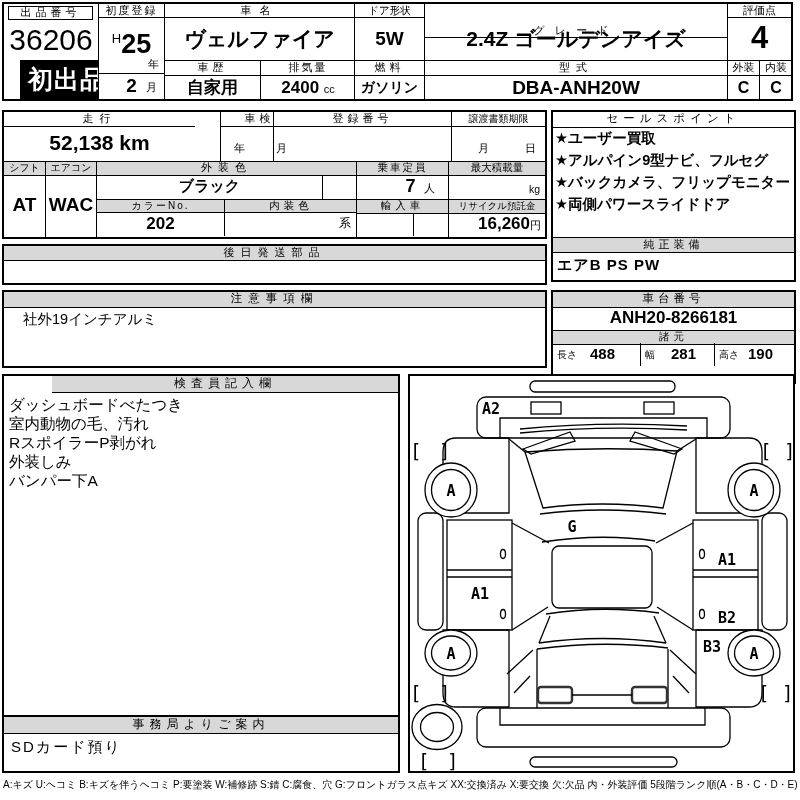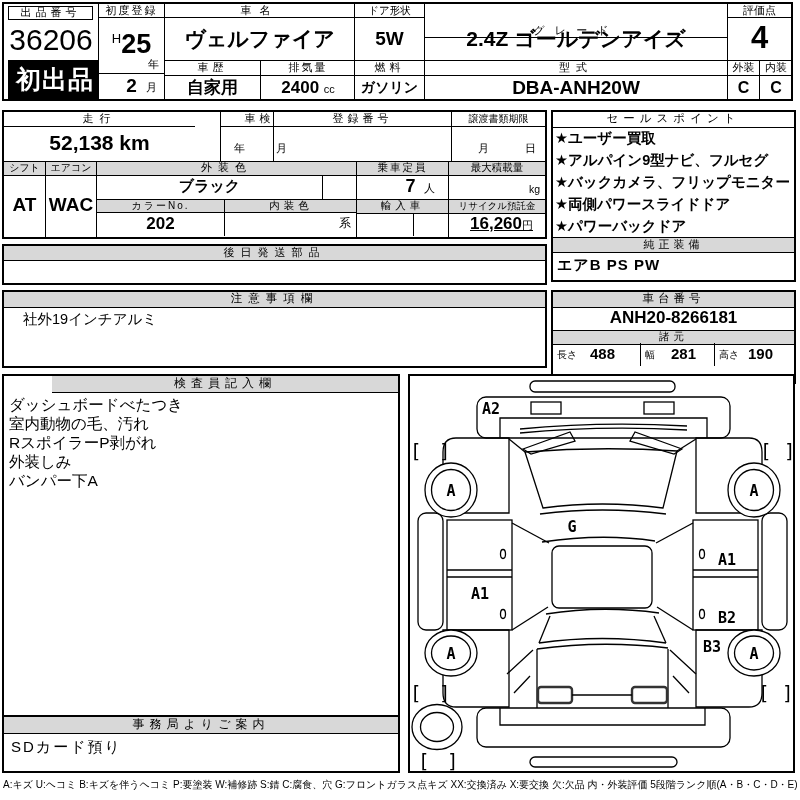--- a/index.html
+++ b/index.html
@@ -29,21 +29,21 @@
 </head>
 <body>
 
 <div id="sheet">
 
   <div class="box" style="left:2px;top:2px;width:791px;height:99px;">
 
     <div class="cell" style="left:0;top:0;width:94px;height:95px;">
       <div class="cell hd ls4" style="left:4px;top:2px;width:85px;height:14px;border:1.5px solid #000;line-height:11px;">出品番号</div>
       <div class="cell ctr" style="left:0;top:17px;width:94px;height:39px;font-size:30px;line-height:38px;">36206</div>
-      <div class="cell ctr b" style="left:4px;top:56px;width:94px;height:39px;background:#000;color:#fff;font-size:25px;line-height:38px;letter-spacing:1px;">初出品</div>
+      <div class="cell ctr b" style="left:16px;top:56px;width:94px;height:39px;background:#000;color:#fff;font-size:25px;line-height:38px;letter-spacing:1px;">初出品</div>
     </div>
 
     <div class="cell bl" style="left:94px;top:0;width:66px;height:95px;">
       <div class="cell hd bb ls2" style="left:0;top:0;width:100%;">初度登録</div>
       <div class="cell ctr" style="left:0;top:14px;width:100%;height:55px;">
         <span style="font-size:13px;vertical-align:10px;">H</span><span class="b" style="font-size:27px;line-height:52px;">25</span>
         <span style="position:absolute;right:5px;bottom:1px;font-size:11px;">年</span>
       </div>
       <div class="cell ctr bt" style="left:0;top:69px;width:100%;height:26px;">
         <span class="b" style="font-size:19px;line-height:24px;">2</span>
@@ -154,35 +154,34 @@
         <div class="cell" style="left:0;top:51px;width:100%;height:23px;">
           <div class="cell bl" style="left:56px;top:0;width:36px;height:100%;"></div>
         </div>
       </div>
       <div class="cell bl" style="left:444px;top:0;width:97px;height:100%;">
         <div class="hd bb gray" style="height:13px;line-height:11.5px;font-size:10.5px;">最大積載量</div>
         <div class="cell bb" style="left:0;top:13px;width:100%;height:25px;">
           <span style="position:absolute;right:5px;bottom:4px;font-size:10.5px;">kg</span>
         </div>
         <div class="hd bb gray" style="position:absolute;left:0;top:38px;width:100%;height:13px;line-height:11.5px;font-size:9.5px;">リサイクル預託金</div>
-        <div class="cell" style="left:0;top:51px;width:100%;height:23px;text-align:right;padding-right:12px;line-height:21px;text-decoration:underline;">
+        <div class="cell" style="left:0;top:51px;width:100%;height:23px;text-align:right;padding-right:4px;line-height:21px;">
           <span class="b" style="font-size:17px;">16,260</span><span style="font-size:11px;">円</span>
         </div>
       </div>
     </div>
   </div>
 
   <div class="box" style="left:551px;top:110px;width:245px;height:172px;">
     <div class="hd bb ls5" style="height:15px;line-height:13px;font-size:11.5px;">セールスポイント</div>
     <div class="cell" style="left:0;top:15px;width:100%;height:110px;">
       <div class="sp-item">★ユーザー買取</div>
       <div class="sp-item">★アルパイン9型ナビ、フルセグ</div>
       <div class="sp-item">★バックカメラ、フリップモニター</div>
       <div class="sp-item">★両側パワースライドドア</div>
-      <div class="sp-item">★パワーバックドア</div>
     </div>
     <div class="hd bt bb gray ls4" style="position:absolute;left:0;top:125px;width:100%;height:14px;line-height:12px;">純正装備</div>
     <div class="cell b nw" style="left:0;top:139px;width:100%;height:29px;font-size:15px;line-height:27px;padding-left:4px;letter-spacing:1px;">エアB PS PW</div>
   </div>
 
   <div class="box" style="left:2px;top:244px;width:545px;height:41px;">
     <div class="hd bb gray ls6">後日発送部品</div>
     <div class="cell" style="left:0;top:14px;width:100%;height:23px;"></div>
   </div>
 

